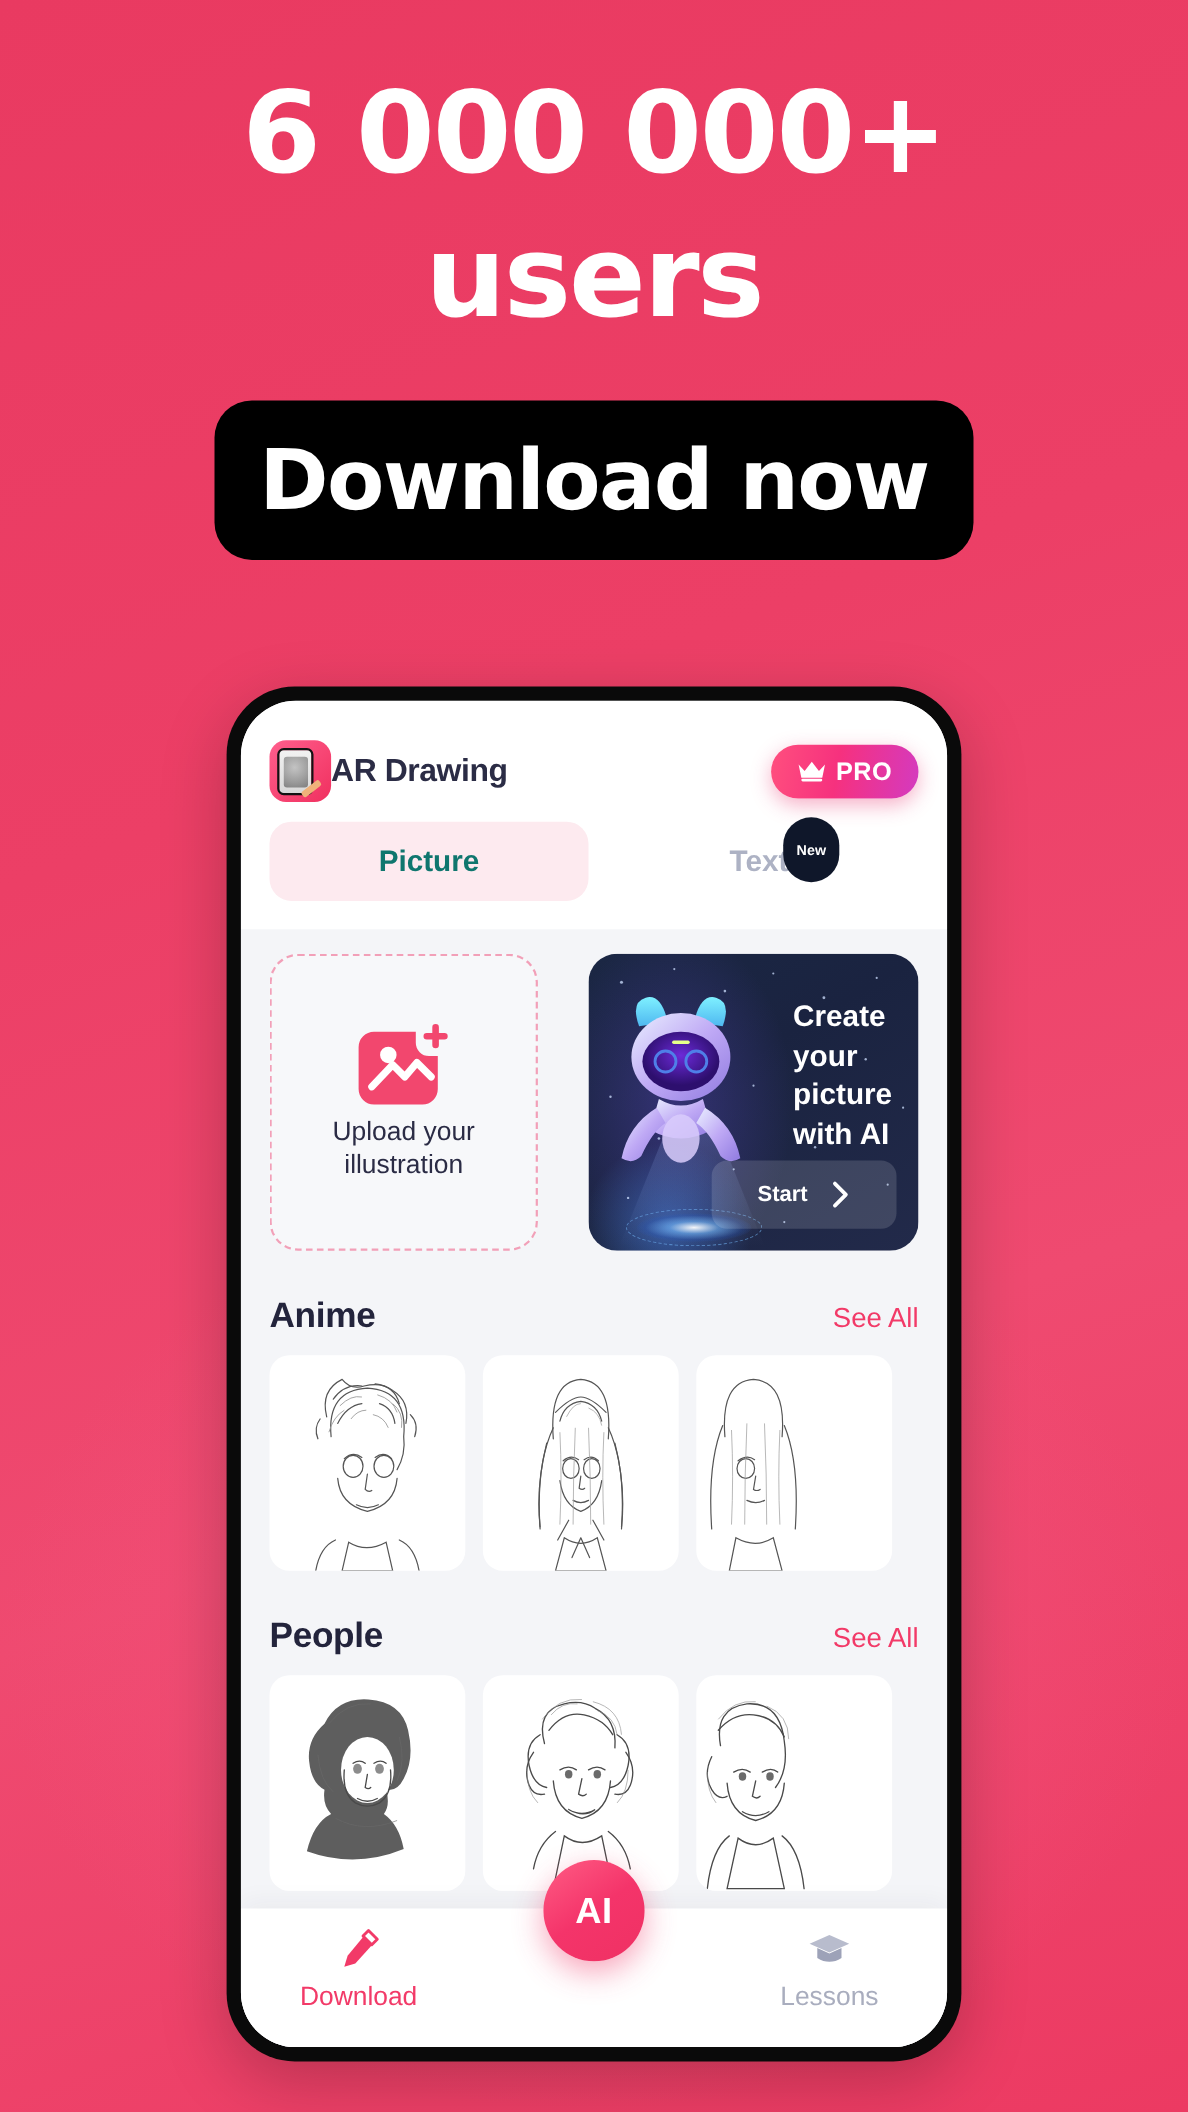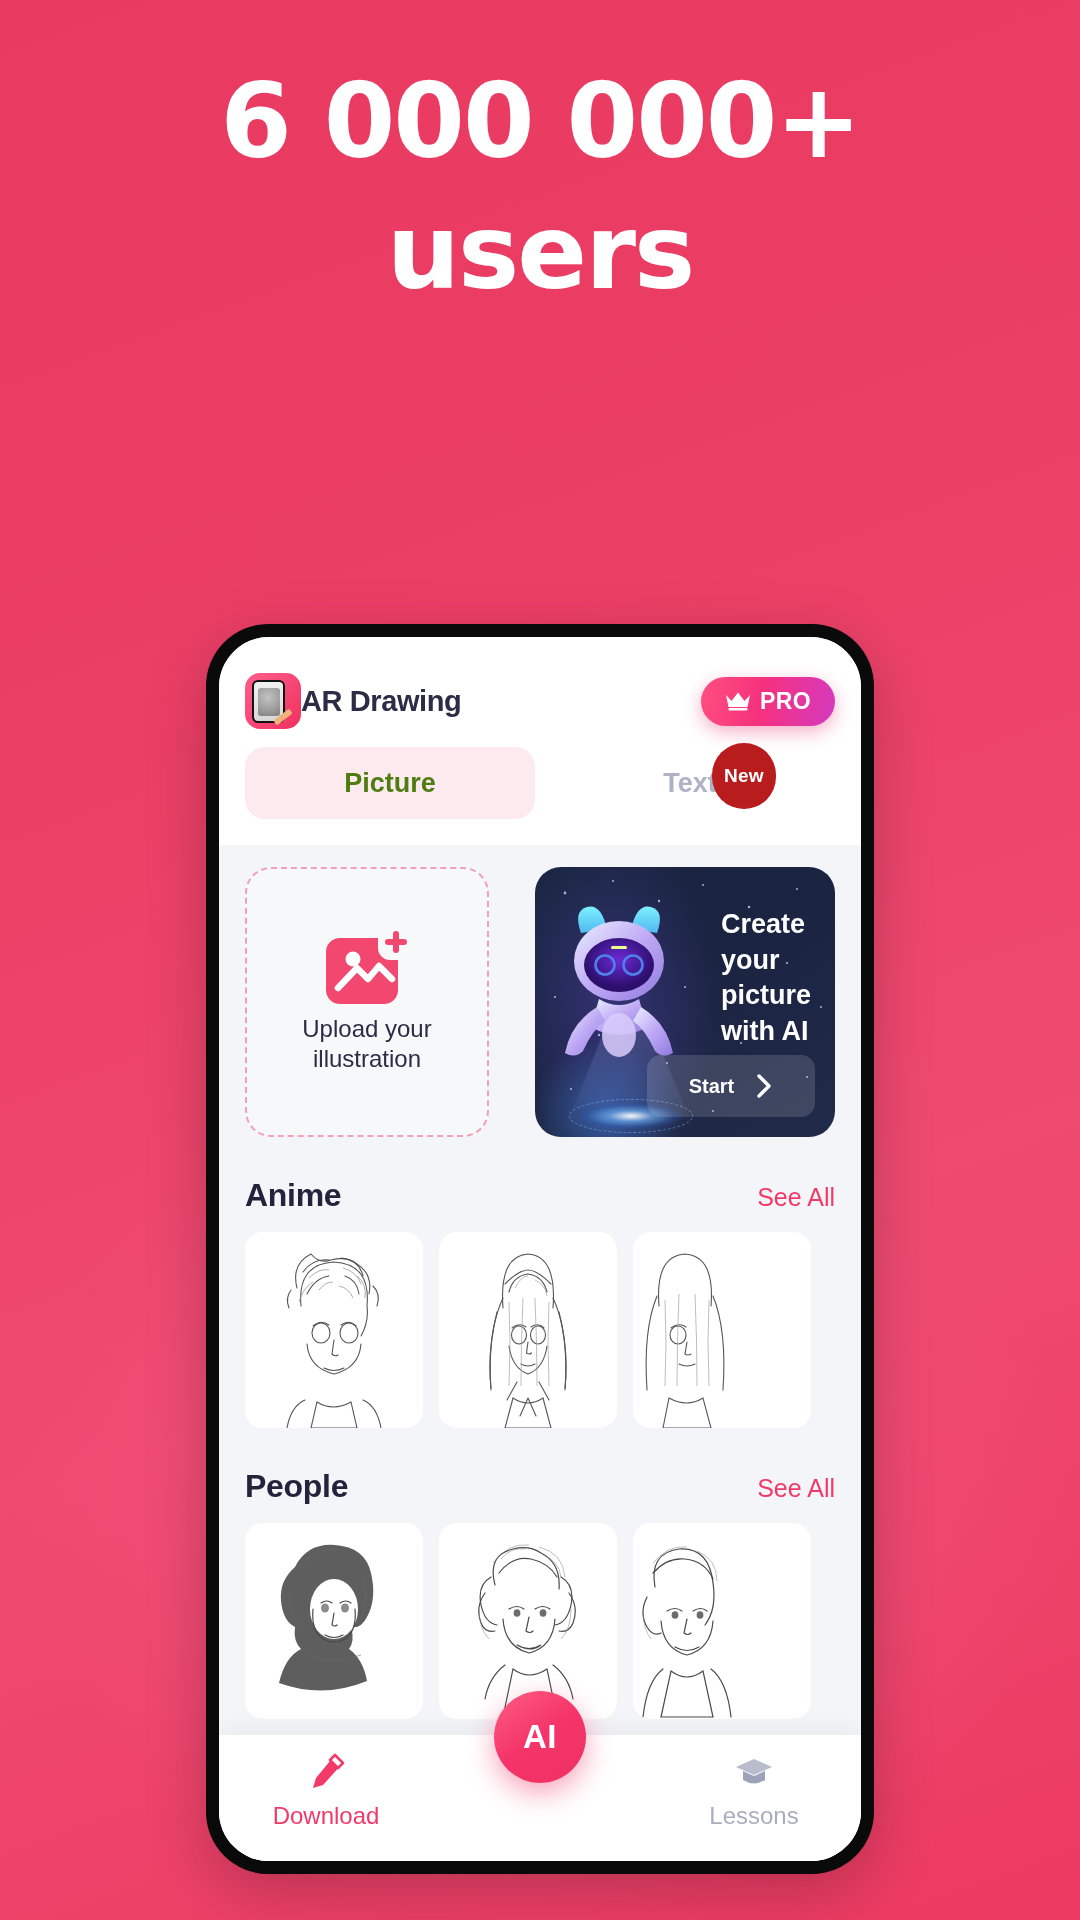--- a/index.html
+++ b/index.html
@@ -97,26 +97,26 @@
   .pro-badge .lbl { color:#fff; font-size:23px; font-weight:bold; letter-spacing:.4px; }
   .crown { width:26px; height:20px; display:block; }
 
   
   .tabs { display:flex; gap:10px; padding:18px 0 26px 0; }
   .tab {
     flex:1 1 0; height:72px; border-radius:20px;
     display:flex; align-items:center; justify-content:center;
     font-size:27px; font-weight:bold; position:relative; cursor:pointer;
   }
-  .tab.active { background:#fdeaef; color:#4d7c0f; }
+  .tab.active { background:#fdeaef; color:#0f766e; }
   .tab.inactive { color:#adb2c4; }
   .new-badge {
     position:absolute; top:-4px; left:calc(50% + 22px);
-    background:#b91c1c; color:#fff;
-    font-size:19px; font-weight:bold;
+    background:#0f172a; color:#fff;
+    font-size:13px; font-weight:bold;
     padding:22px 12px; border-radius:999px;
     letter-spacing:.2px;
   }
 
   
   .app-body { flex:1 1 auto; overflow:hidden; background:#f4f5f8; }
   .cards { display:flex; gap:18px; padding:22px 26px 0 26px; }
 
   .upload-card {
     width:244px; height:270px;
@@ -206,20 +206,23 @@
     cursor:pointer;
   }
 </style>
 </head>
 <body>
 
 <div class="hero">
   <div class="hero-title">
     <span>6 000 000+</span>
     <span class="l2">users</span>
+  </div>
+  <div class="cta-wrap">
+    <div class="cta-btn">Download now</div>
   </div>
 </div>
 
 <div class="phone">
  <div class="screen">
 
   <div class="app-header">
     <div class="header-row">
       <div class="app-icon">
         <div class="mini-phone"></div>

